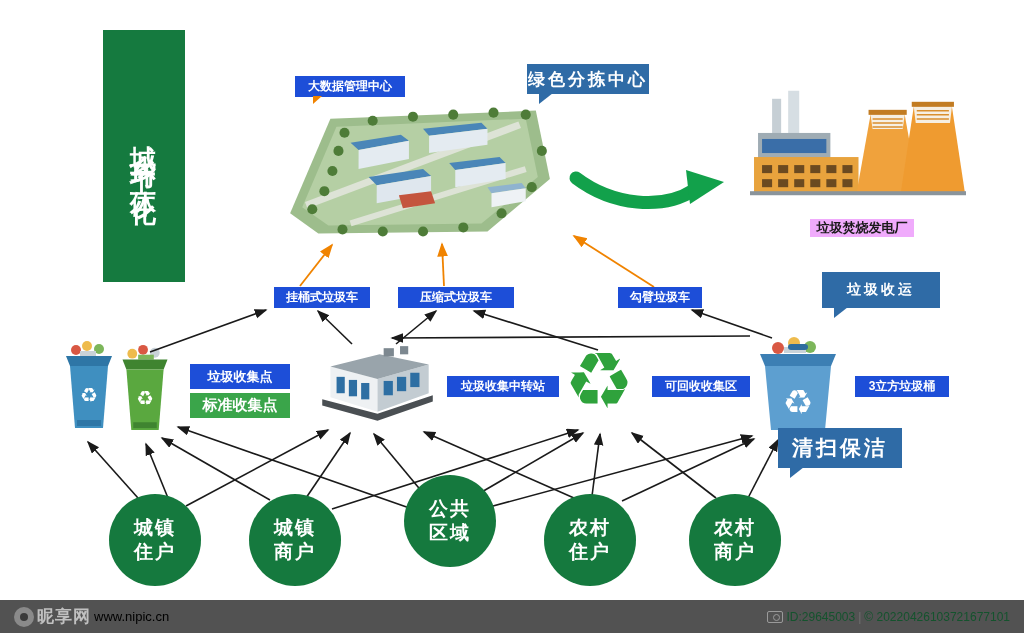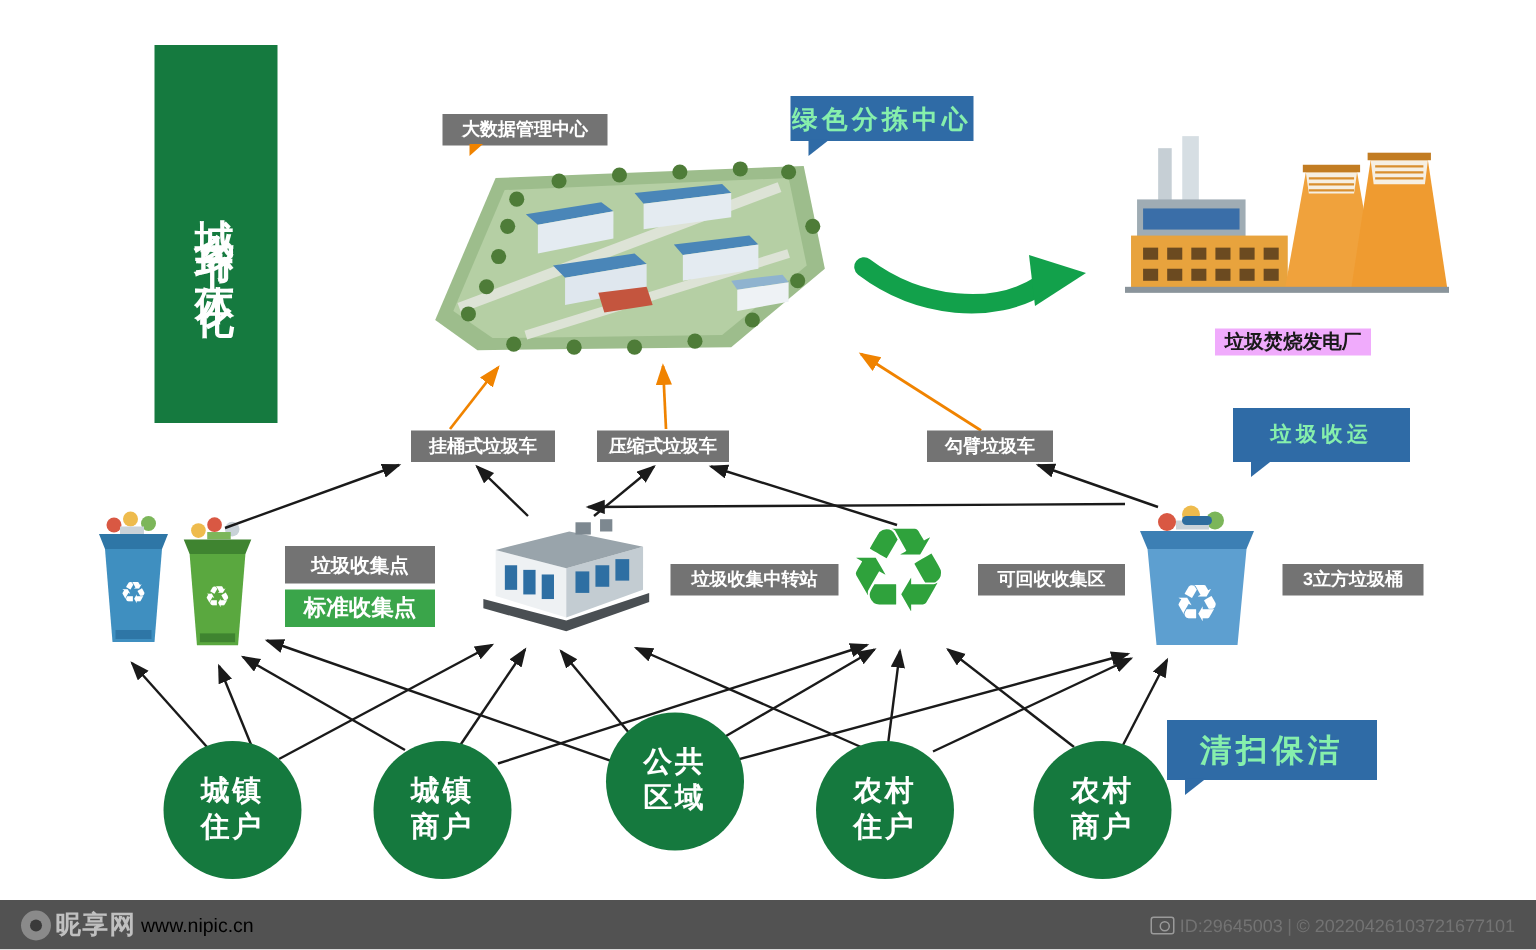--- a/index.html
+++ b/index.html
@@ -9,28 +9,28 @@
   .abs { position:absolute; }
 
   
   .banner { left:103px; top:30px; width:82px; height:252px; background:#157a3f;
             color:#fff; display:flex; align-items:center; justify-content:center; }
   .banner span { writing-mode:vertical-rl; font-size:26px; font-weight:bold; letter-spacing:9px; }
 
   
   .olabel, .glabel { color:#fff; font-size:12px; font-weight:bold; display:flex;
                      align-items:center; justify-content:center; white-space:nowrap; z-index:20; }
-  .olabel { background:#737373; }
+  .olabel { background:#1d4ed8; }
   .glabel { background:#3aa54a; }
   .pointer-label::after { content:""; position:absolute; left:18px; bottom:-7px;
                           border-top:8px solid #f08300; border-right:9px solid transparent;
                           border-left:0 solid transparent; width:0; height:0; }
 
   
-  .bubble { background:#2f6ba6; color:#86efac; font-weight:bold; display:flex;
+  .bubble { background:#2f6ba6; color:#ffffff; font-weight:bold; display:flex;
             align-items:center; justify-content:center; letter-spacing:3px; z-index:20; }
   .bubble::after { content:""; position:absolute; left:12px; bottom:-10px; width:0; height:0;
                    border-top:11px solid #2f6ba6; border-right:14px solid transparent; }
 
   .plant-label { color:#1a1a1a; font-size:13px; font-weight:bold; display:flex;
                  align-items:center; justify-content:center; background:#f0abfc; z-index:20;margin-top:17px; }
 
   
   .circle { width:92px; height:92px; border-radius:50%; background:#15793e; color:#fff;
             display:flex; flex-direction:column; align-items:center; justify-content:center;
@@ -43,21 +43,21 @@
   #arrow-layer { position:absolute; left:0; top:0; width:1024px; height:633px;
                  z-index:14; pointer-events:none; }
 
   
   .footer { left:0; top:600px; width:1024px; height:33px; background:rgba(58,58,58,0.88);
             display:flex; align-items:center; justify-content:space-between;
             padding:0 14px; z-index:30; }
   .footer .left, .footer .right { display:flex; align-items:center; gap:3px; }
   .site-name { color:#c0c0c0; font-size:17px; font-weight:bold; letter-spacing:1px; }
   .site-url  { color:#000000; font-size:13px; }
-  .meta-text { color:#737373; font-size:12px; }
+  .meta-text { color:#14532d; font-size:12px; }
   .logo-mark { width:20px; height:20px; border-radius:50%; background:#8a8a8a; position:relative; }
   .logo-mark::after { content:""; position:absolute; left:6px; top:6px; width:8px; height:8px;
                       border-radius:50%; background:#3a3a3a; }
   .camera-icon { width:16px; height:12px; border:1.5px solid #9a9a9a; border-radius:2px; position:relative; }
   .camera-icon::after { content:""; position:absolute; left:4.5px; top:2.5px; width:5px; height:5px;
                         border-radius:50%; border:1.5px solid #9a9a9a; }
   .divider { color:#6f6f6f; font-size:12px; }
 </style>
 </head>
 <body>
@@ -144,21 +144,21 @@
       <polygon points="150,102 163,16 201,16 214,102" fill="#ef9b30"></polygon>
       <polygon points="163,16 201,16 199,32 165,32" fill="#f6efe2"></polygon>
       <path d="M166,20 h32 M166,24 h32 M166,28 h32" stroke="#d98f2e" stroke-width="1.5"></path>
       <rect x="161" y="11" width="42" height="5" fill="#c27c22"></rect>
     </g>
     <rect x="0" y="100" width="215" height="4" fill="#8a949b"></rect>
   </svg>
   <div class="abs plant-label" style="left:810px; top:202px; width:104px; height:18px;">垃圾焚烧发电厂</div>
 
   <div class="abs olabel" style="left:262px; top:287px; width:96px; height:21px;margin-left:12px;">挂桶式垃圾车</div>
-  <div class="abs olabel" style="left:398px; top:287px; width:88px; height:21px;">压缩式垃圾车</div>
+  <div class="abs olabel" style="left:398px; top:287px; width:116px; height:21px;">压缩式垃圾车</div>
   <div class="abs olabel" style="left:618px; top:287px; width:84px; height:21px;">勾臂垃圾车</div>
 
   <div class="abs bubble" style="left:822px; top:272px; width:118px; height:36px; font-size:14px;">垃圾收运</div>
 
   <svg class="illus" style="left:62px; top:336px;" width="54" height="96" viewBox="0 0 54 96">
     <circle cx="14" cy="14" r="5" fill="#d95843"></circle>
       <circle cx="25" cy="10" r="5" fill="#eebb4d"></circle>
     <circle cx="37" cy="13" r="5" fill="#7cb65a"></circle>
       <rect x="18" y="15" width="16" height="5" fill="#c9d2d8"></rect>
     <polygon points="4,20 50,20 46,30 8,30" fill="#2e76a6"></polygon>
@@ -206,21 +206,21 @@
       <circle cx="40" cy="11" r="6" fill="#eebb4d"></circle>
     <circle cx="56" cy="15" r="6" fill="#7cb65a"></circle>
       <rect x="30" y="15" width="22" height="6" fill="#c9d2d8"></rect>
     <rect x="34" y="12" width="20" height="6" rx="3" fill="#2e6d9e"></rect>
     <polygon points="6,22 82,22 77,34 11,34" fill="#3c7fb4"></polygon>
     <polygon points="11,34 77,34 71,98 17,98" fill="#5d9fd0"></polygon>
     <text x="44" y="82" font-size="34" text-anchor="middle" fill="#ffffff">♻</text>
   </svg>
   <div class="abs olabel" style="left:855px; top:376px; width:94px; height:21px;">3立方垃圾桶</div>
 
-  <div class="abs bubble" style="left:778px; top:480px; width:140px; height:40px; font-size:21px;">清扫保洁</div>
+  <div class="abs bubble" style="left:778px; top:428px; width:124px; height:40px; font-size:21px;">清扫保洁</div>
 
   <div class="abs circle" style="left:109px; top:494px;">
     <span>城镇</span>
     <span>住户</span>
   </div>
   <div class="abs circle" style="left:249px; top:494px;">
     <span>城镇</span>
     <span>商户</span>
   </div>
   <div class="abs circle" style="left:404px; top:475px;">

